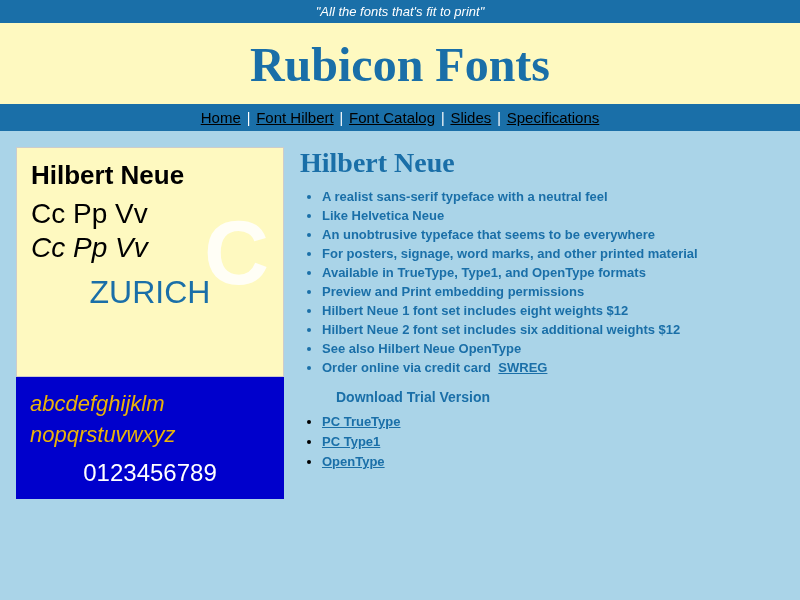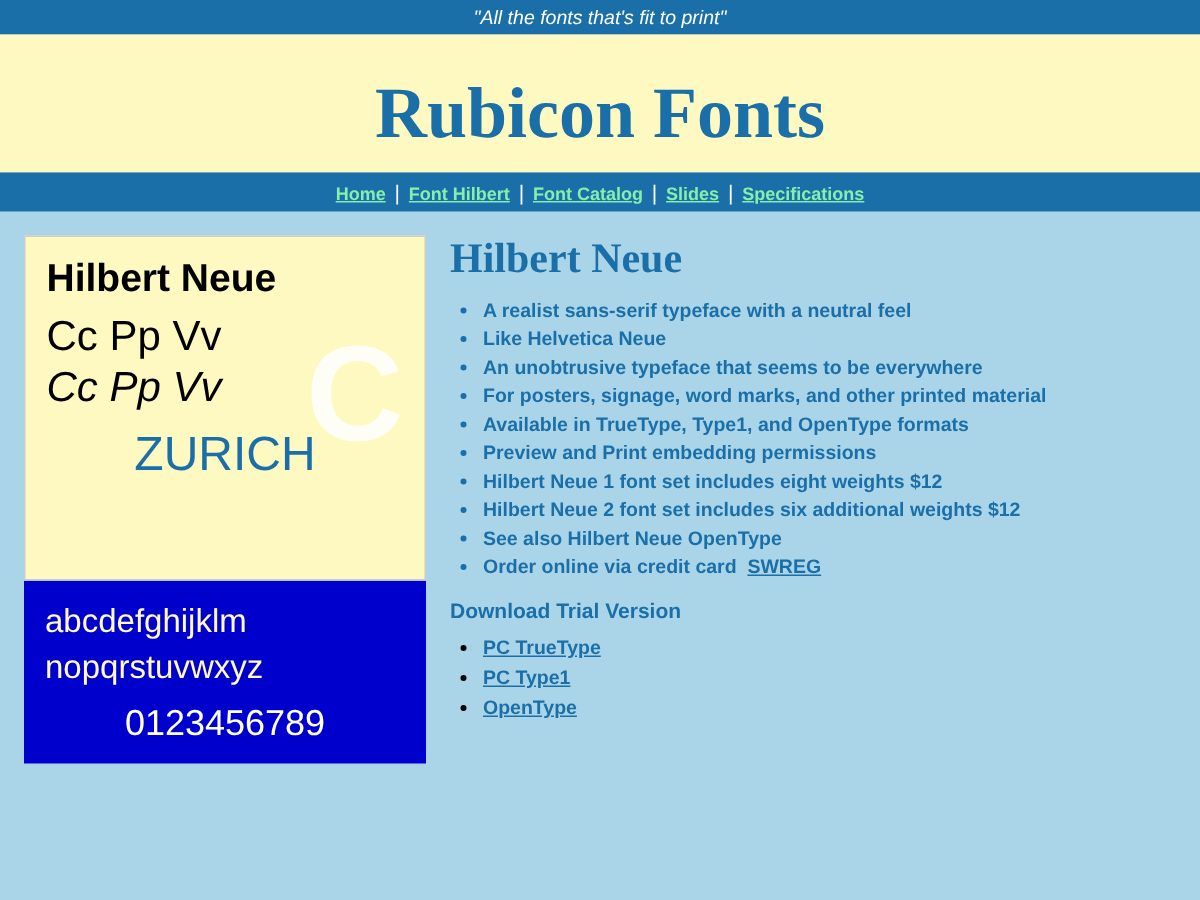--- a/index.html
+++ b/index.html
@@ -15,41 +15,40 @@
       color: #fff;
       text-align: center;
       font-style: italic;
       font-size: 13px;
       padding: 4px 0;
     }
 
     #header-title-bar {
       background-color: #fef9c0;
       text-align: center;
-      padding: 25px 0 12px 0;
+      padding: 14px 0 12px 0;
     }
 
     #header-title {
       color: #1a6fa8;
       font-size: 48px;
       font-weight: bold;
       font-family: Georgia, serif;
     }
 
     #nav-bar {
       background-color: #1a6fa8;
       text-align: center;
       padding: 5px 0;
     }
 
     #nav-bar a {
-      color: #86efac;
+      color: #000000;
       text-decoration: underline;
-      font-size: 12px;
-      font-weight: bold;
+      font-size: 15px;
     }
 
     #nav-bar span {
       color: #fff;
       margin: 0 2px;
     }
 
     #main-content {
       display: flex;
       flex-direction: row;
@@ -117,24 +116,25 @@
       font-family: Arial, Helvetica, sans-serif;
       margin-top: 10px;
     }
 
     #preview-bottom {
       background-color: #0000cc;
       padding: 12px 14px;
     }
 
     #preview-lowercase {
-      color: #fef9c3;
+      color: #eab308;
       font-size: 22px;
       font-family: Arial, Helvetica, sans-serif;
       line-height: 1.4;
+      font-style: italic;
     }
 
     #preview-numbers {
       color: #fff;
       font-size: 24px;
       font-family: Liberation Sans, sans-serif;
       text-align: center;
       margin-top: 8px;
     }
 
@@ -168,20 +168,21 @@
       color: #1a6fa8;
       font-weight: bold;
       text-decoration: underline;
     }
 
     #download-label {
       color: #1a6fa8;
       font-weight: bold;
       font-size: 14px;
       margin-bottom: 8px;
+      margin-left: 36px;
     }
 
     #download-list {
       list-style: disc;
       padding-left: 22px;
     }
 
     #download-list li {
       margin-bottom: 4px;
     }

